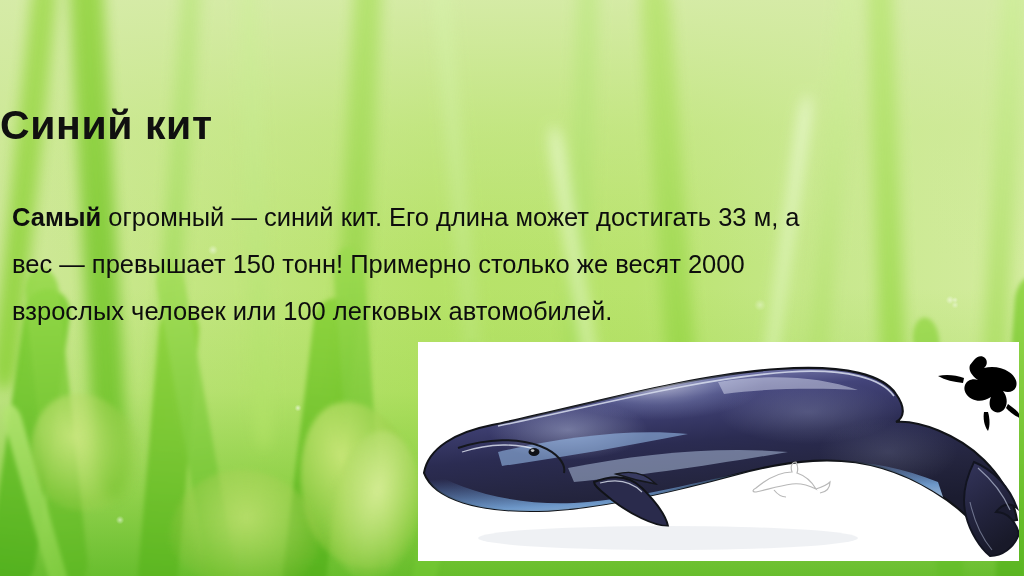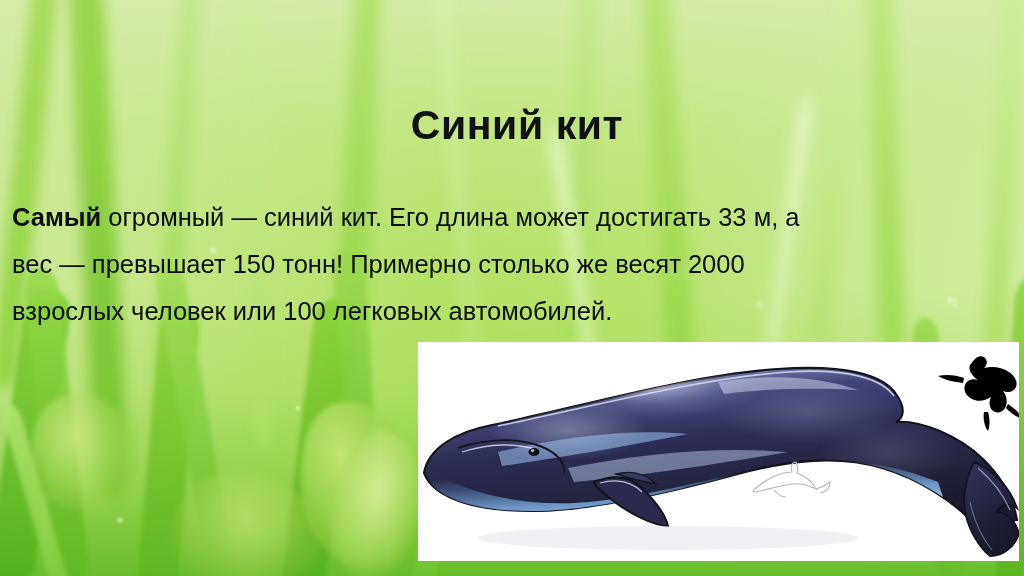--- a/index.html
+++ b/index.html
@@ -63,27 +63,25 @@
     filter: blur(2.5px);
     border-radius: 48% 52% 46% 54% / 60% 58% 42% 40%;
   }
 
   
   .title {
     position: absolute;
     left: 0;
     right: 0;
     top: 76px;
-    text-align: center;
     font-size: 41px;
     line-height: 1.12;
     color: #101010;
     letter-spacing: .6px;
     white-space: nowrap;
-    margin-left: 10px;
   }
 
   
   .body-text {
     position: absolute;
     left: 12px;
     top: 168px;
     width: 810px;
     font-size: 25.5px;
     line-height: 47px;

